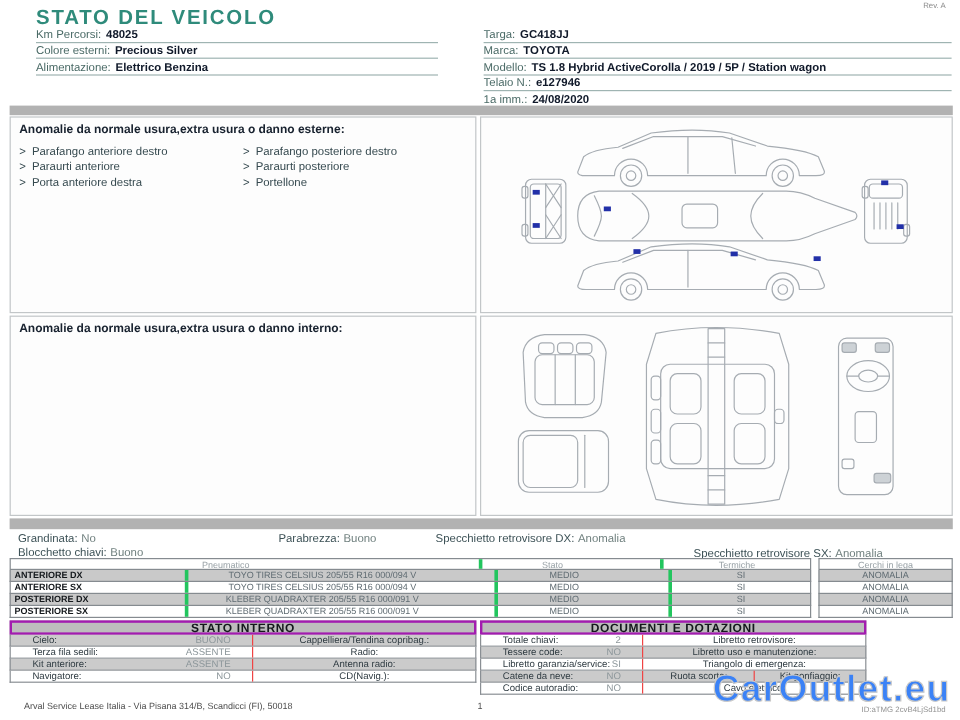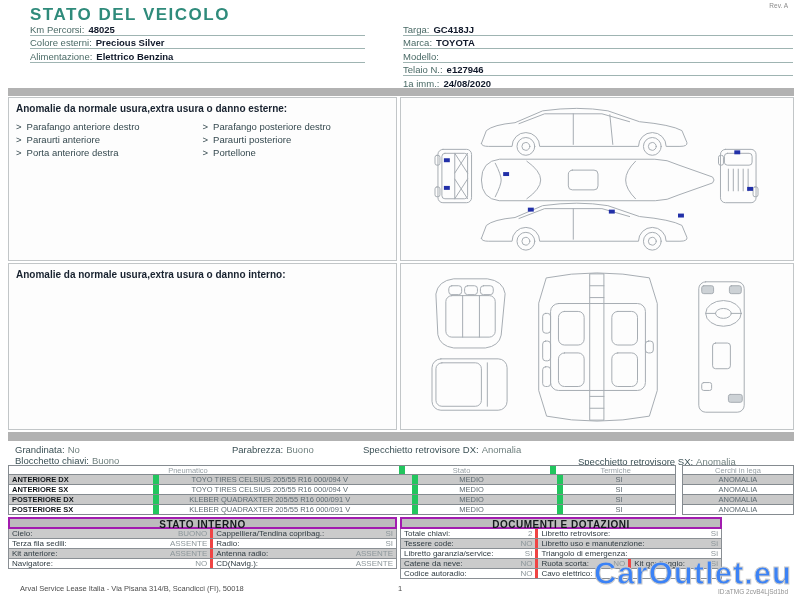--- a/index.html
+++ b/index.html
@@ -49,41 +49,41 @@
   .status-item .val{color:#70807f;margin-left:3px;}
 
   
   #tire-table{position:absolute;left:8px;top:465px;width:786px;display:flex;font-size:7.5px;}
   .tire-main{width:668px;}
   .tire-cerchi{flex:1;margin-left:6px;}
   .tt-row{display:flex;border:1px solid #858b90;border-top:none;height:10px;box-sizing:border-box;background:#fff;}
   .tt-row.tt-head{border-top:1px solid #858b90;}
   .tt-row.striped{background:#c9c9c9;}
   .tt-cell{box-sizing:border-box;overflow:hidden;white-space:nowrap;line-height:9px;}
-  .tt-cell + .tt-cell{border-left:6px solid #22c55e;margin-left:32px;}
+  .tt-cell + .tt-cell{border-left:3px solid #22c55e;margin-left:32px;}
   .tt-cell.h{color:#98a1a6;text-align:center;}
   .tt-cell.pos{font-weight:bold;color:#14181c;padding-left:3px;}
   .tt-cell.c{color:#5f6b72;text-align:center;}
 
   
   .btable{position:absolute;top:517px;font-size:8px;}
   #stato-interno{left:8px;width:389px;}
   #documenti{left:400px;width:322px;}
   .tbl-title{
     height:12px;line-height:12px;background:#bdbdbd;border:2px solid #a21caf;
     font-weight:bold;text-align:center;font-size:10px;color:#14181c;letter-spacing:.5px;
     box-sizing:border-box;
   }
   .tbl-row{display:flex;height:10px;border:1px solid #8a8f94;border-top:none;box-sizing:border-box;background:#fff;}
   .tbl-row.striped{background:#cbcbcb;}
   .cell{
     display:flex;justify-content:space-between;align-items:center;
-    padding:0 3px;box-sizing:border-box;overflow:hidden;white-space:nowrap;line-height:9px;
-  }
-  .cell + .cell{border-left:3px solid #ef4444;}
+    padding:0 18px;box-sizing:border-box;overflow:hidden;white-space:nowrap;line-height:9px;
+  }
+  .cell + .cell{border-left:1px solid #ef4444;flex-direction:column;}
   .cell .lbl{color:#2f3b42;}
   .cell .val{color:#8d979b;}
 
   .footer-left{position:absolute;left:20px;top:584px;font-size:7.5px;color:#4d4d4d;}
   .footer-page{position:absolute;left:398px;top:584px;font-size:7.5px;color:#4d4d4d;}
   .watermark{
     position:absolute;right:8px;top:556px;font-size:31px;font-weight:bold;
     color:#3b82f6;-webkit-text-stroke:1px #c9c9c9;letter-spacing:1px;z-index:1;
   }
   .doc-id{position:absolute;right:12px;top:588px;font-size:6.5px;color:#919191;z-index:2;}
@@ -118,20 +118,21 @@
   <div class="info-row">
     <span class="lbl">Targa:</span>
     <span class="val">GC418JJ</span>
   </div>
   <div class="info-row">
     <span class="lbl">Marca:</span>
     <span class="val">TOYOTA</span>
   </div>
   <div class="info-row">
     <span class="lbl">Modello:</span>
+    <span class="val">TS 1.8 Hybrid ActiveCorolla / 2019 / 5P / Station wagon</span>
   </div>
   <div class="info-row">
     <span class="lbl">Telaio N.:</span>
     <span class="val">e127946</span>
   </div>
   <div class="info-row">
     <span class="lbl">1a imm.:</span>
     <span class="val">24/08/2020</span>
   </div>
 </div>

